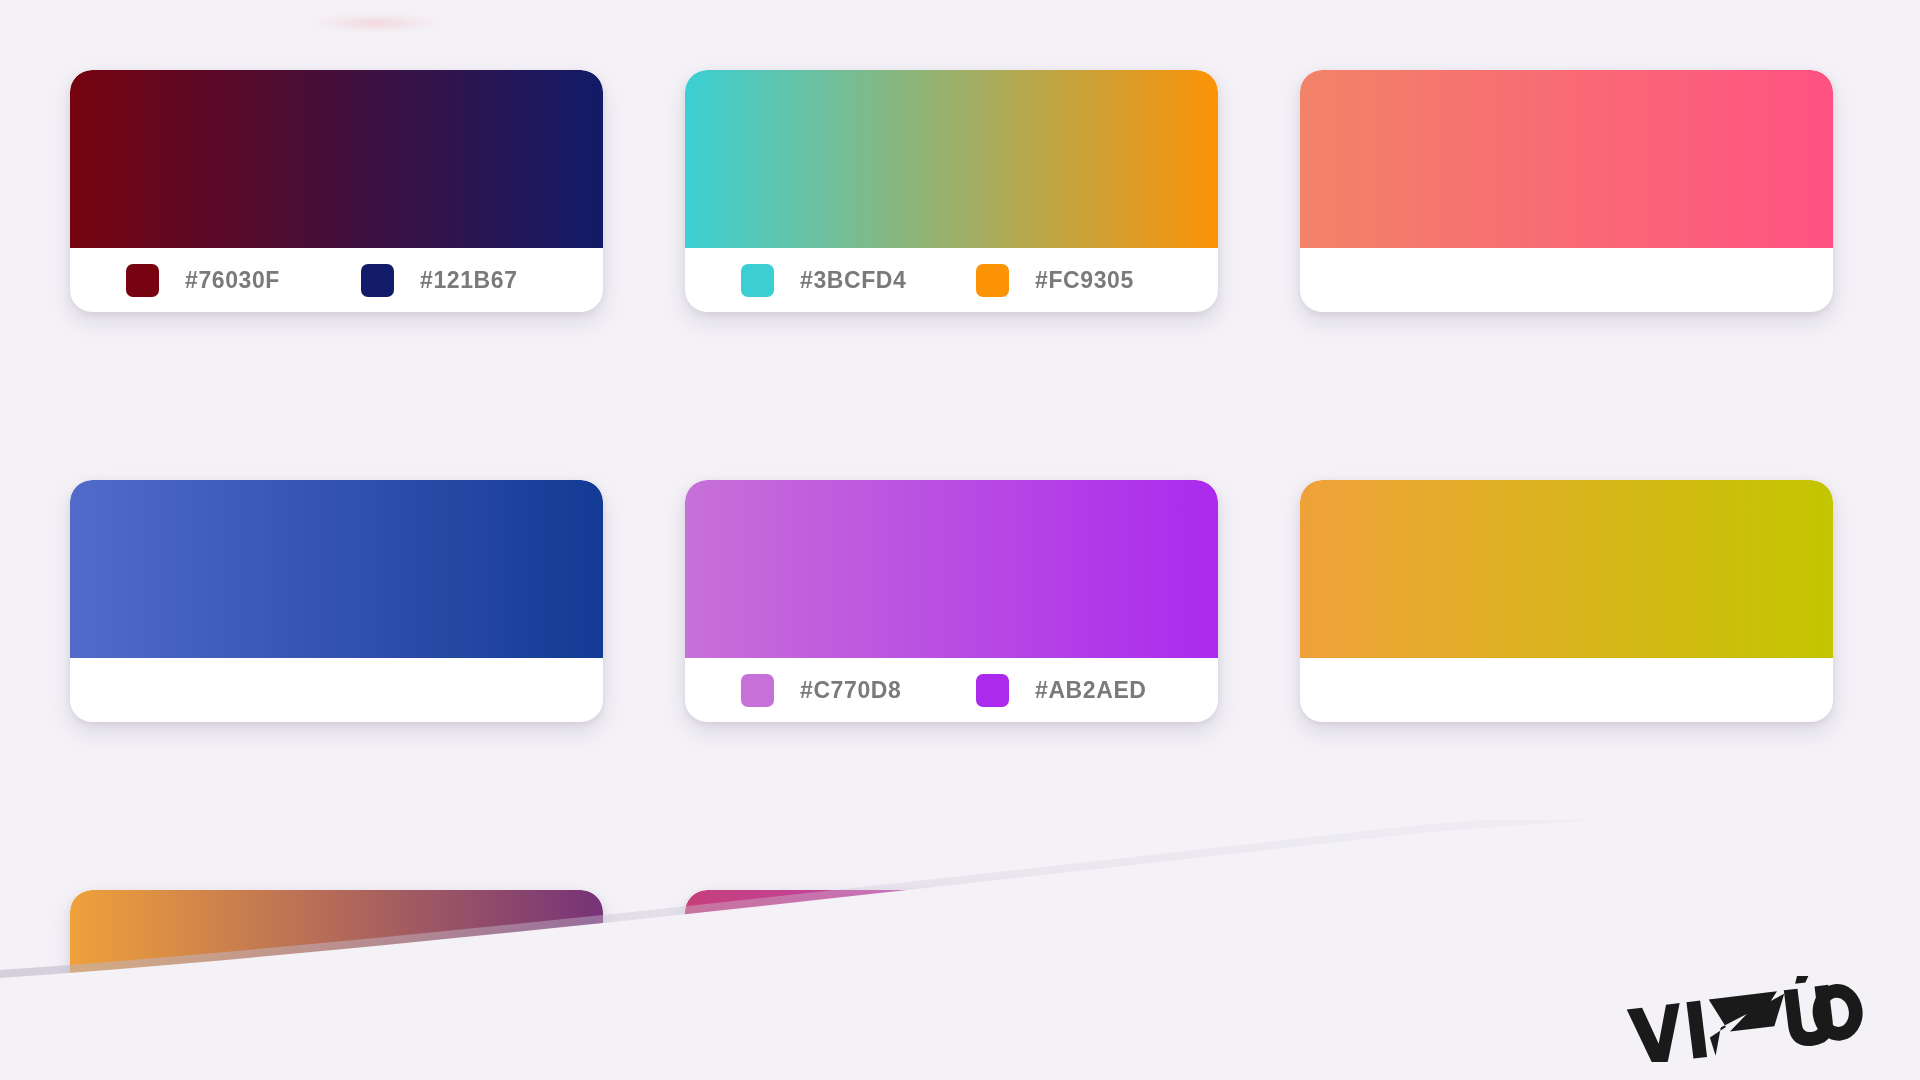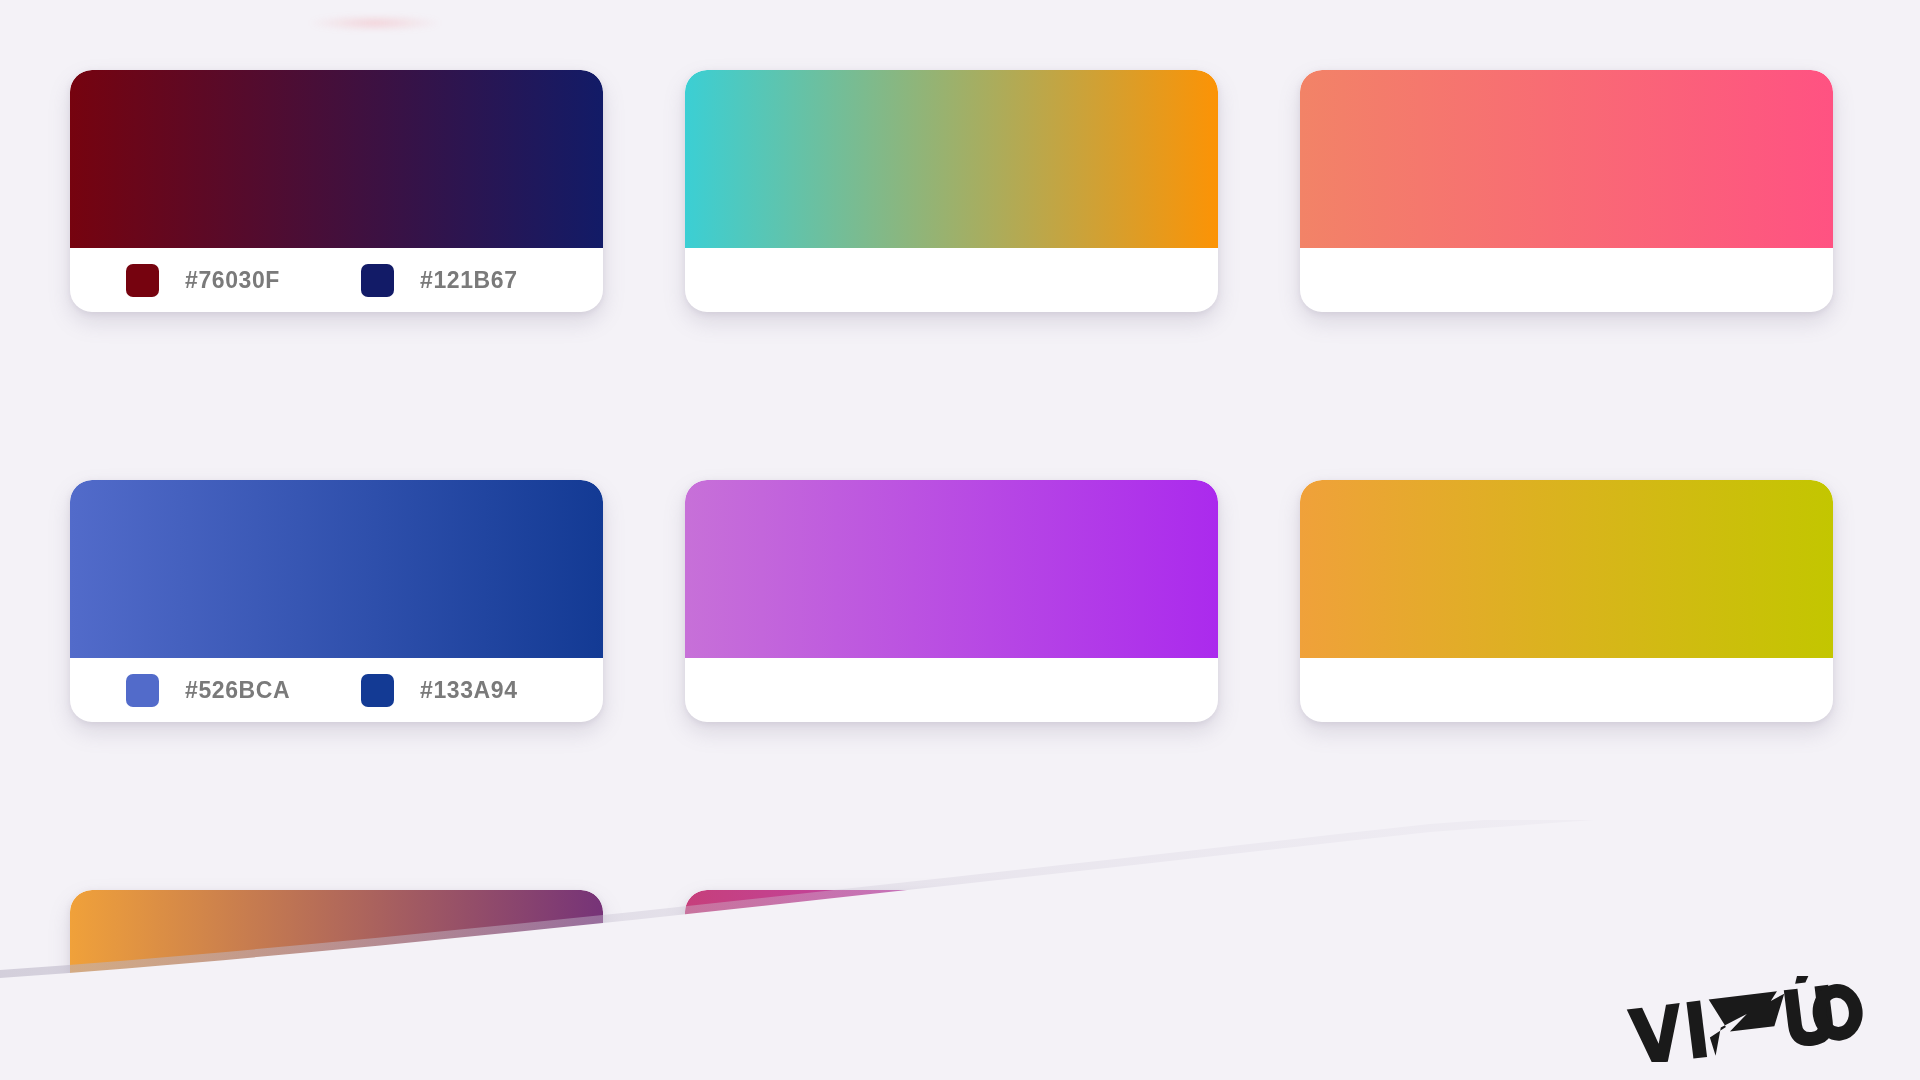--- a/index.html
+++ b/index.html
@@ -122,39 +122,49 @@
           <span class="swatch-hex">#76030F</span>
         </div>
         <div class="swatch-entry">
           <span class="swatch-chip" style="background: rgb(18, 27, 103);"></span>
           <span class="swatch-hex">#121B67</span>
         </div>
       </div>
     </div>
     <div class="palette-card">
       <div class="gradient-band" style="background: linear-gradient(to right, rgb(59, 207, 212), rgb(252, 147, 5));"></div>
+      <div class="swatch-row">
+        <div class="swatch-entry">
+          <span class="swatch-chip" style="background: rgb(59, 207, 212);"></span>
+          <span class="swatch-hex">#3BCFD4</span>
+        </div>
+        <div class="swatch-entry">
+          <span class="swatch-chip" style="background: rgb(252, 147, 5);"></span>
+          <span class="swatch-hex">#FC9305</span>
+        </div>
+      </div>
     </div>
     <div class="palette-card">
       <div class="gradient-band" style="background: linear-gradient(to right, rgb(242, 131, 103), rgb(255, 82, 130));"></div>
     </div>
     <div class="palette-card">
       <div class="gradient-band" style="background: linear-gradient(to right, rgb(82, 107, 202), rgb(19, 58, 148));"></div>
+    </div>
+    <div class="palette-card">
+      <div class="gradient-band" style="background: linear-gradient(to right, rgb(199, 112, 216), rgb(171, 42, 237));"></div>
       <div class="swatch-row">
         <div class="swatch-entry">
-          <span class="swatch-chip" style="background: rgb(82, 107, 202);"></span>
-          <span class="swatch-hex">#526BCA</span>
-        </div>
-        <div class="swatch-entry">
-          <span class="swatch-chip" style="background: rgb(19, 58, 148);"></span>
-          <span class="swatch-hex">#133A94</span>
+          <span class="swatch-chip" style="background: rgb(199, 112, 216);"></span>
+          <span class="swatch-hex">#C770D8</span>
+        </div>
+        <div class="swatch-entry">
+          <span class="swatch-chip" style="background: rgb(171, 42, 237);"></span>
+          <span class="swatch-hex">#AB2AED</span>
         </div>
       </div>
-    </div>
-    <div class="palette-card">
-      <div class="gradient-band" style="background: linear-gradient(to right, rgb(199, 112, 216), rgb(171, 42, 237));"></div>
     </div>
     <div class="palette-card">
       <div class="gradient-band" style="background: linear-gradient(to right, rgb(240, 161, 58), rgb(195, 198, 0));"></div>
       <div class="swatch-row"></div>
     </div>
     <div class="palette-card">
       <div class="gradient-band" style="background: linear-gradient(to right, rgb(240, 161, 58), rgb(118, 51, 120));"></div>
       <div class="swatch-row"></div>
     </div>
     <div class="palette-card">

